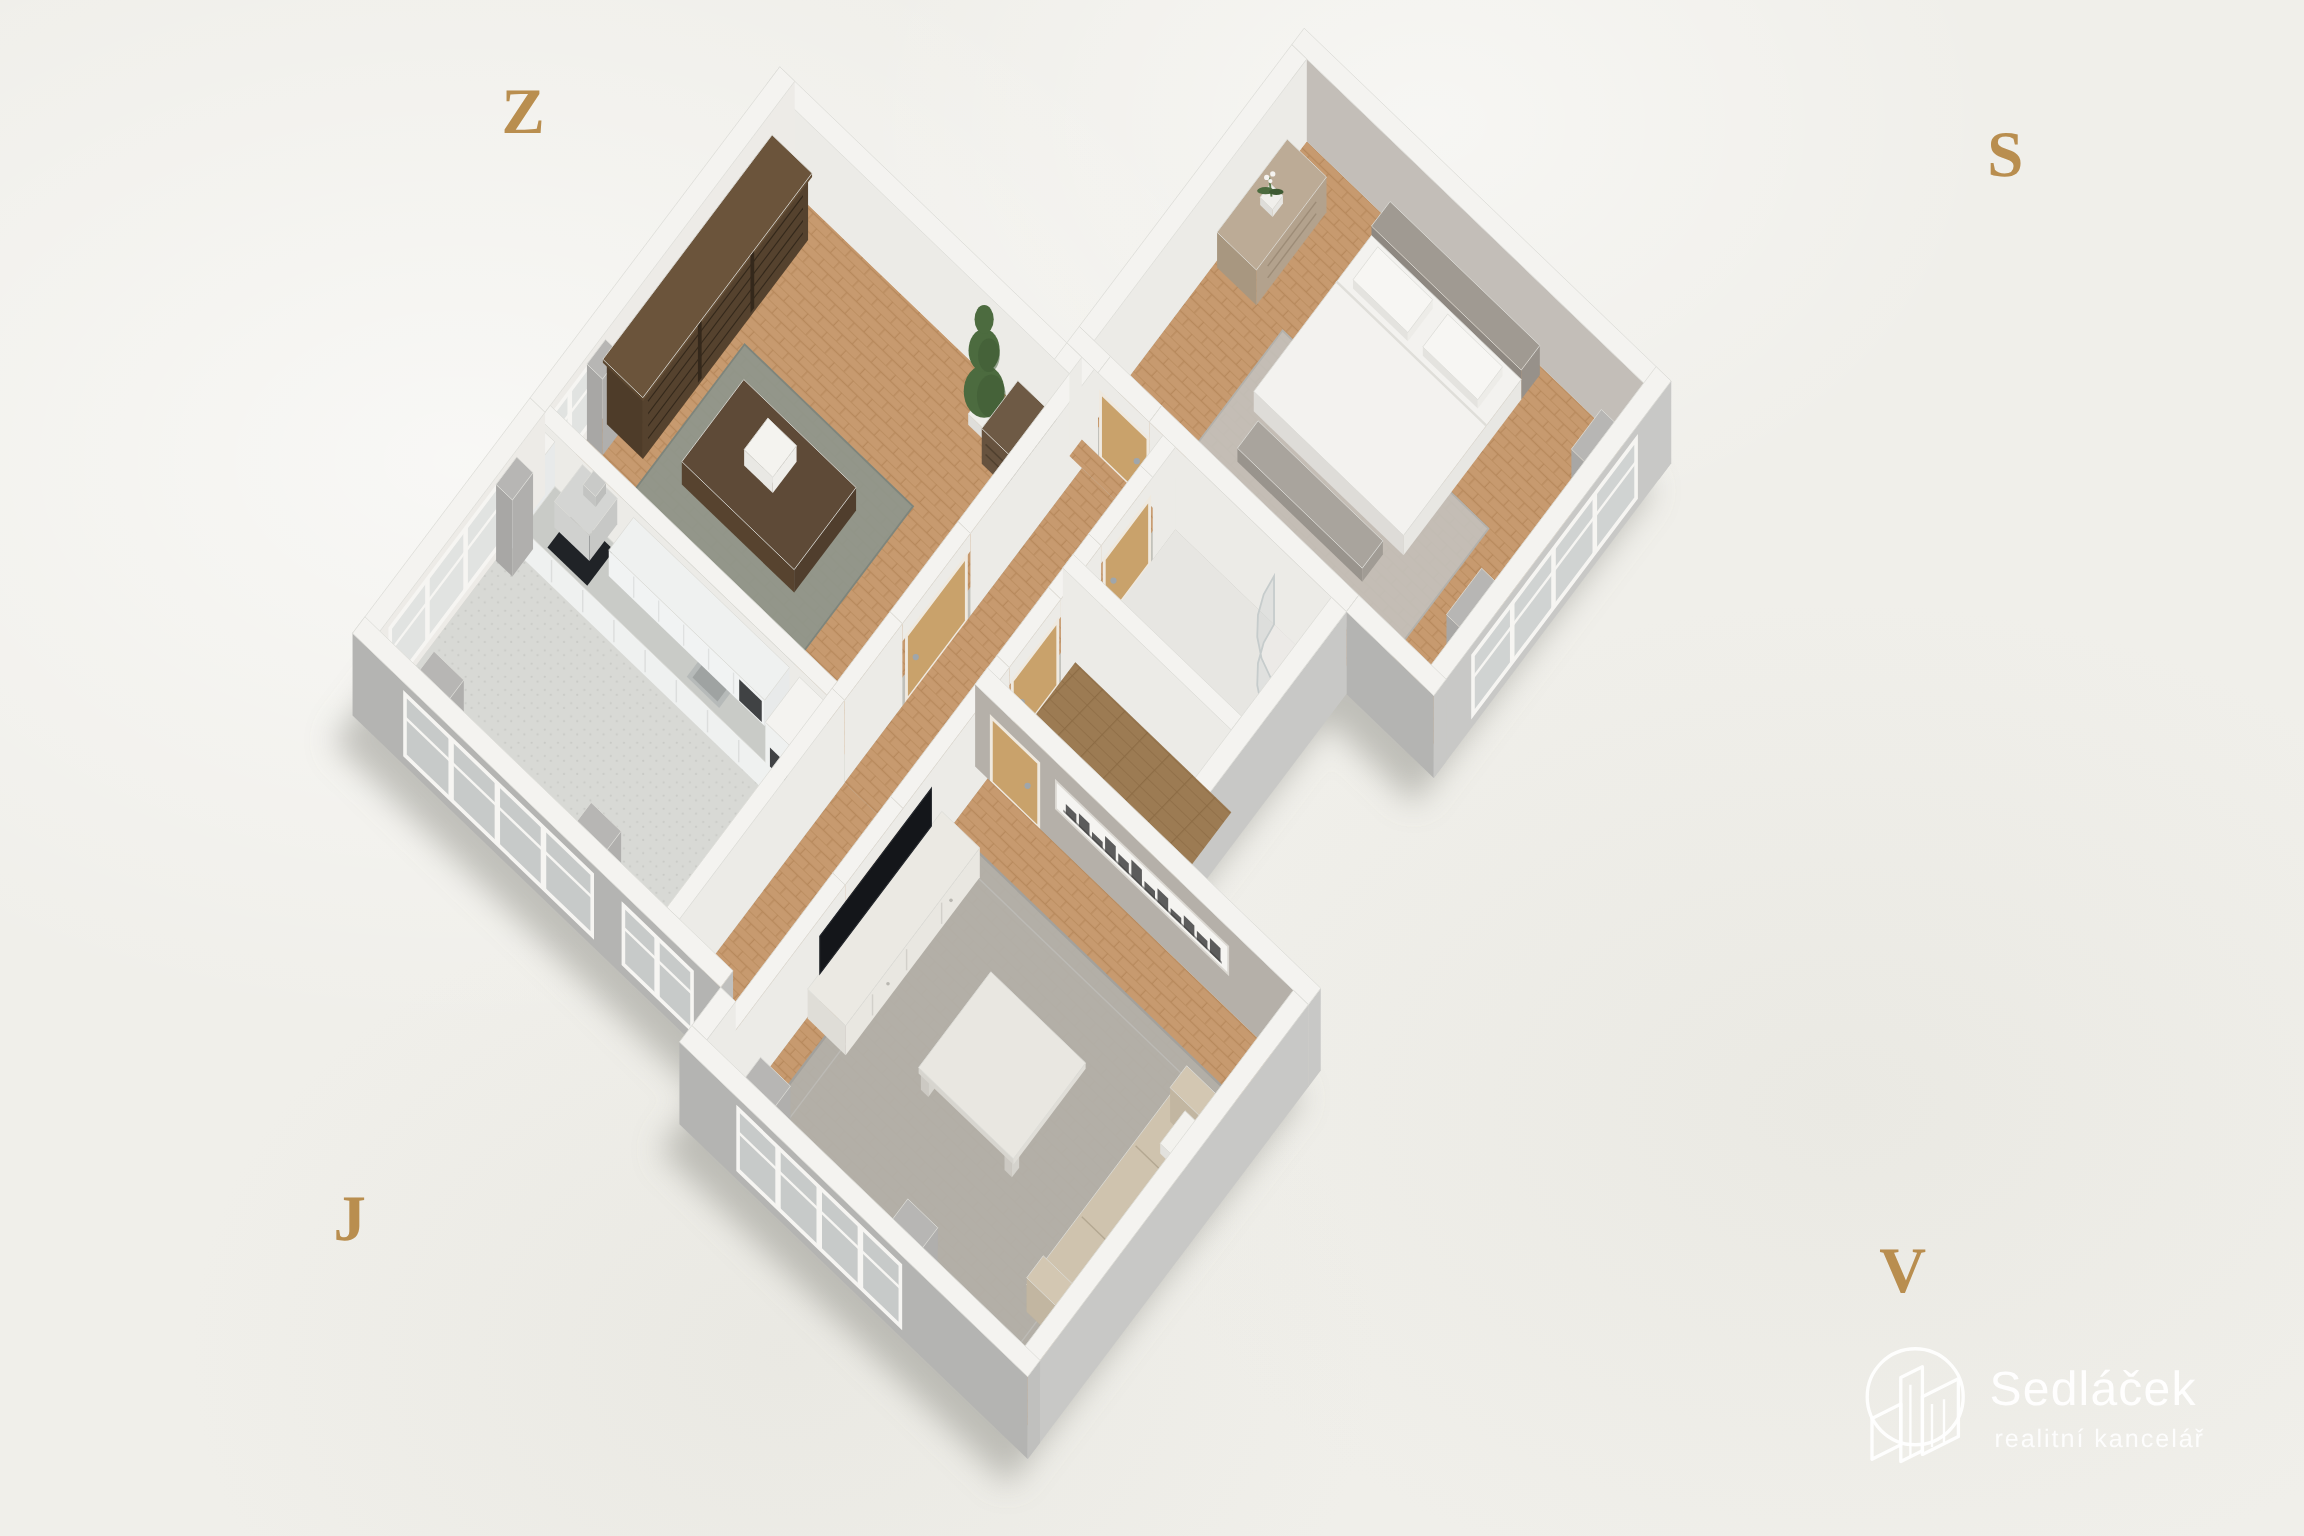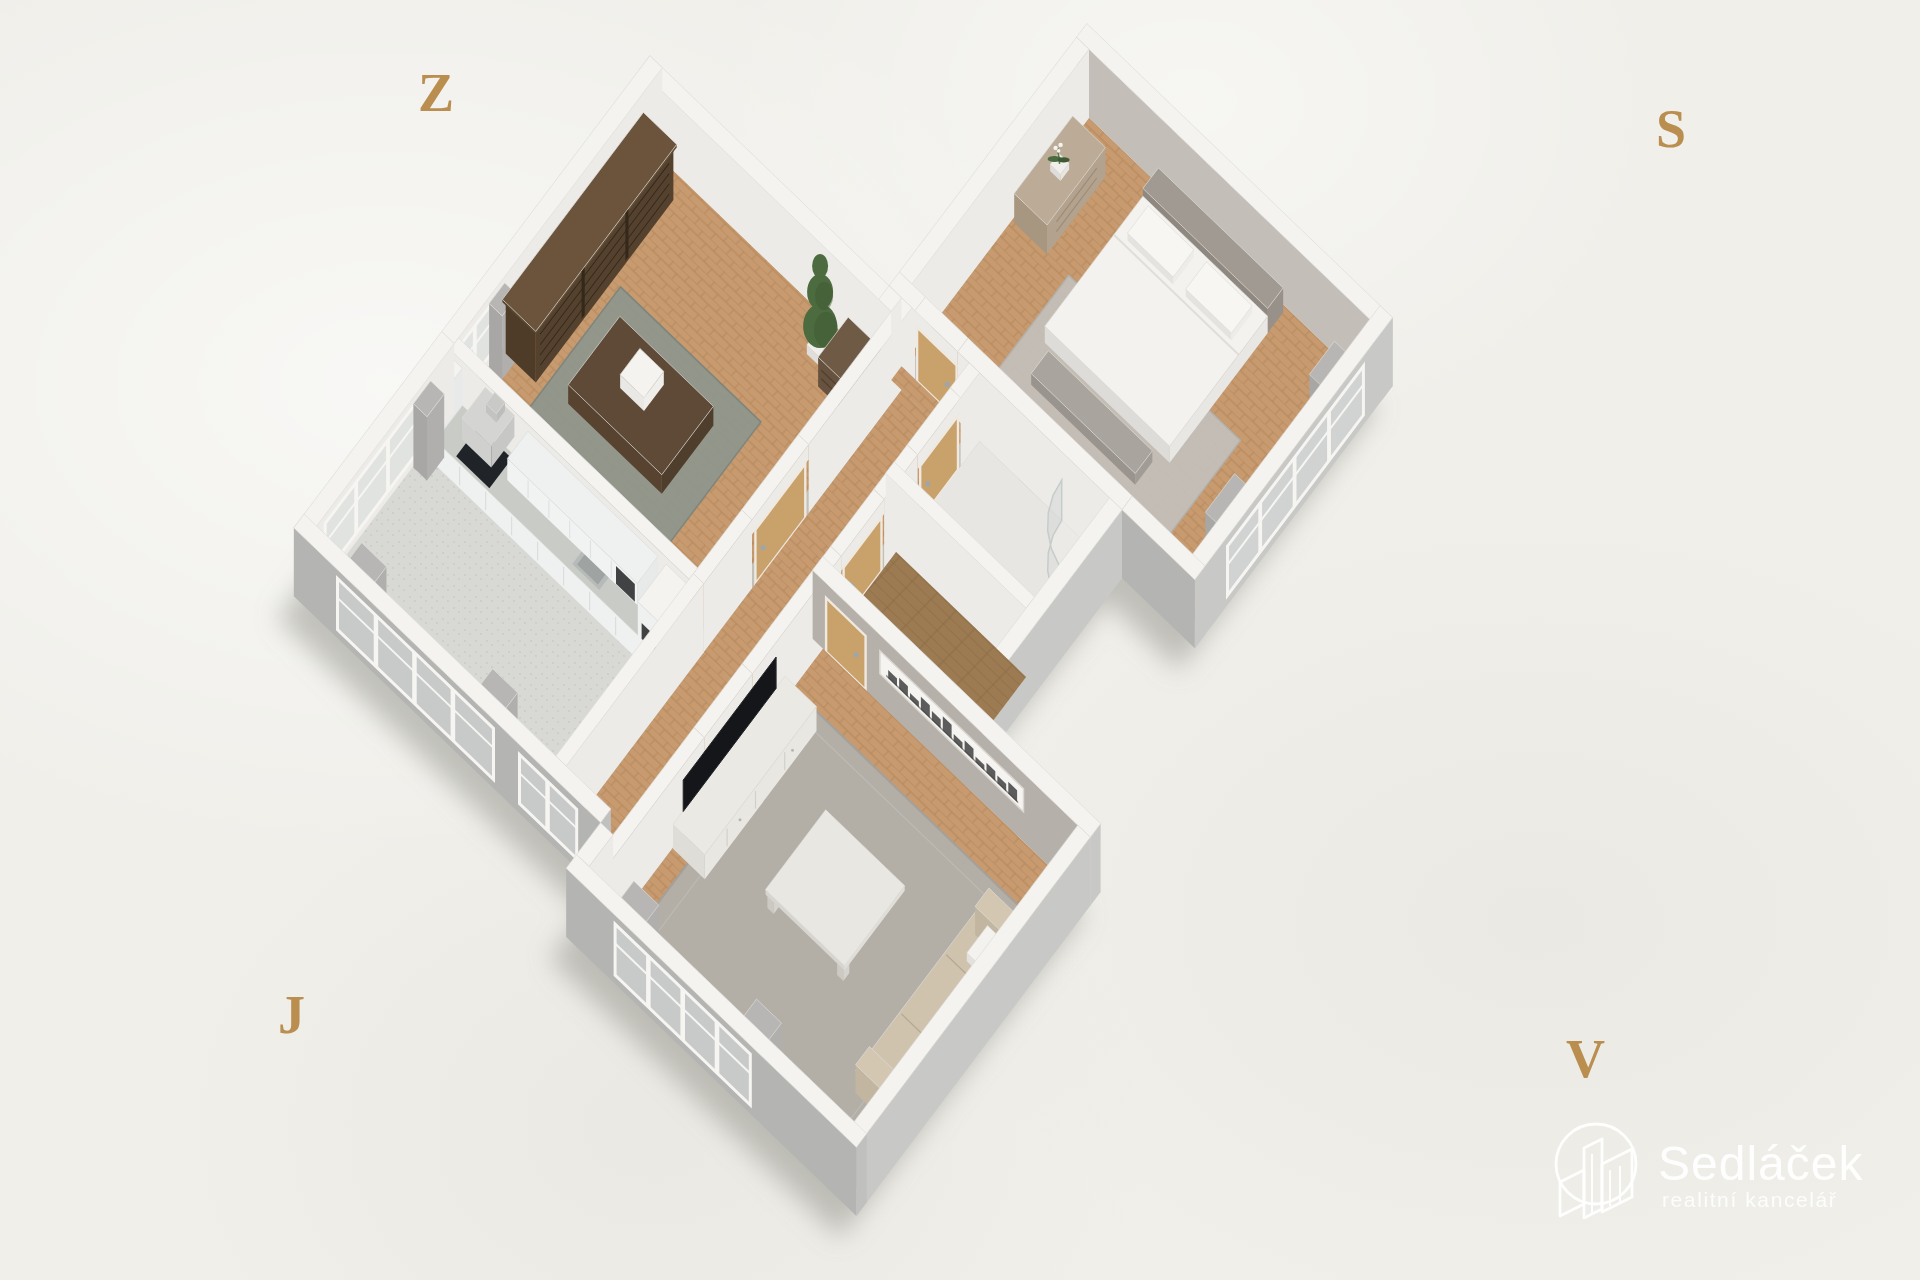--- a/index.html
+++ b/index.html
@@ -26,21 +26,21 @@
     user-select:none;
   }
   .compass-z{left:418px;top:66px;}
   .compass-s{left:1656px;top:102px;}
   .compass-j{left:278px;top:988px;}
   .compass-v{left:1566px;top:1032px;}
   .watermark{position:absolute;left:1540px;top:1112px;width:370px;height:150px;}
   .wm-icon{position:absolute;left:0;top:4px;}
   .wm-title{
     position:absolute;left:118px;top:24px;
-    font-size:48px;font-weight:400;letter-spacing:1px;
+    font-size:40px;font-weight:400;letter-spacing:1px;
     color:rgba(255,255,255,0.95);
   }
   .wm-sub{
     position:absolute;left:122px;top:76px;
     font-size:21px;font-weight:400;letter-spacing:1.6px;
     color:rgba(255,255,255,0.88);
   }
 </style>
 </head>
 <body>

